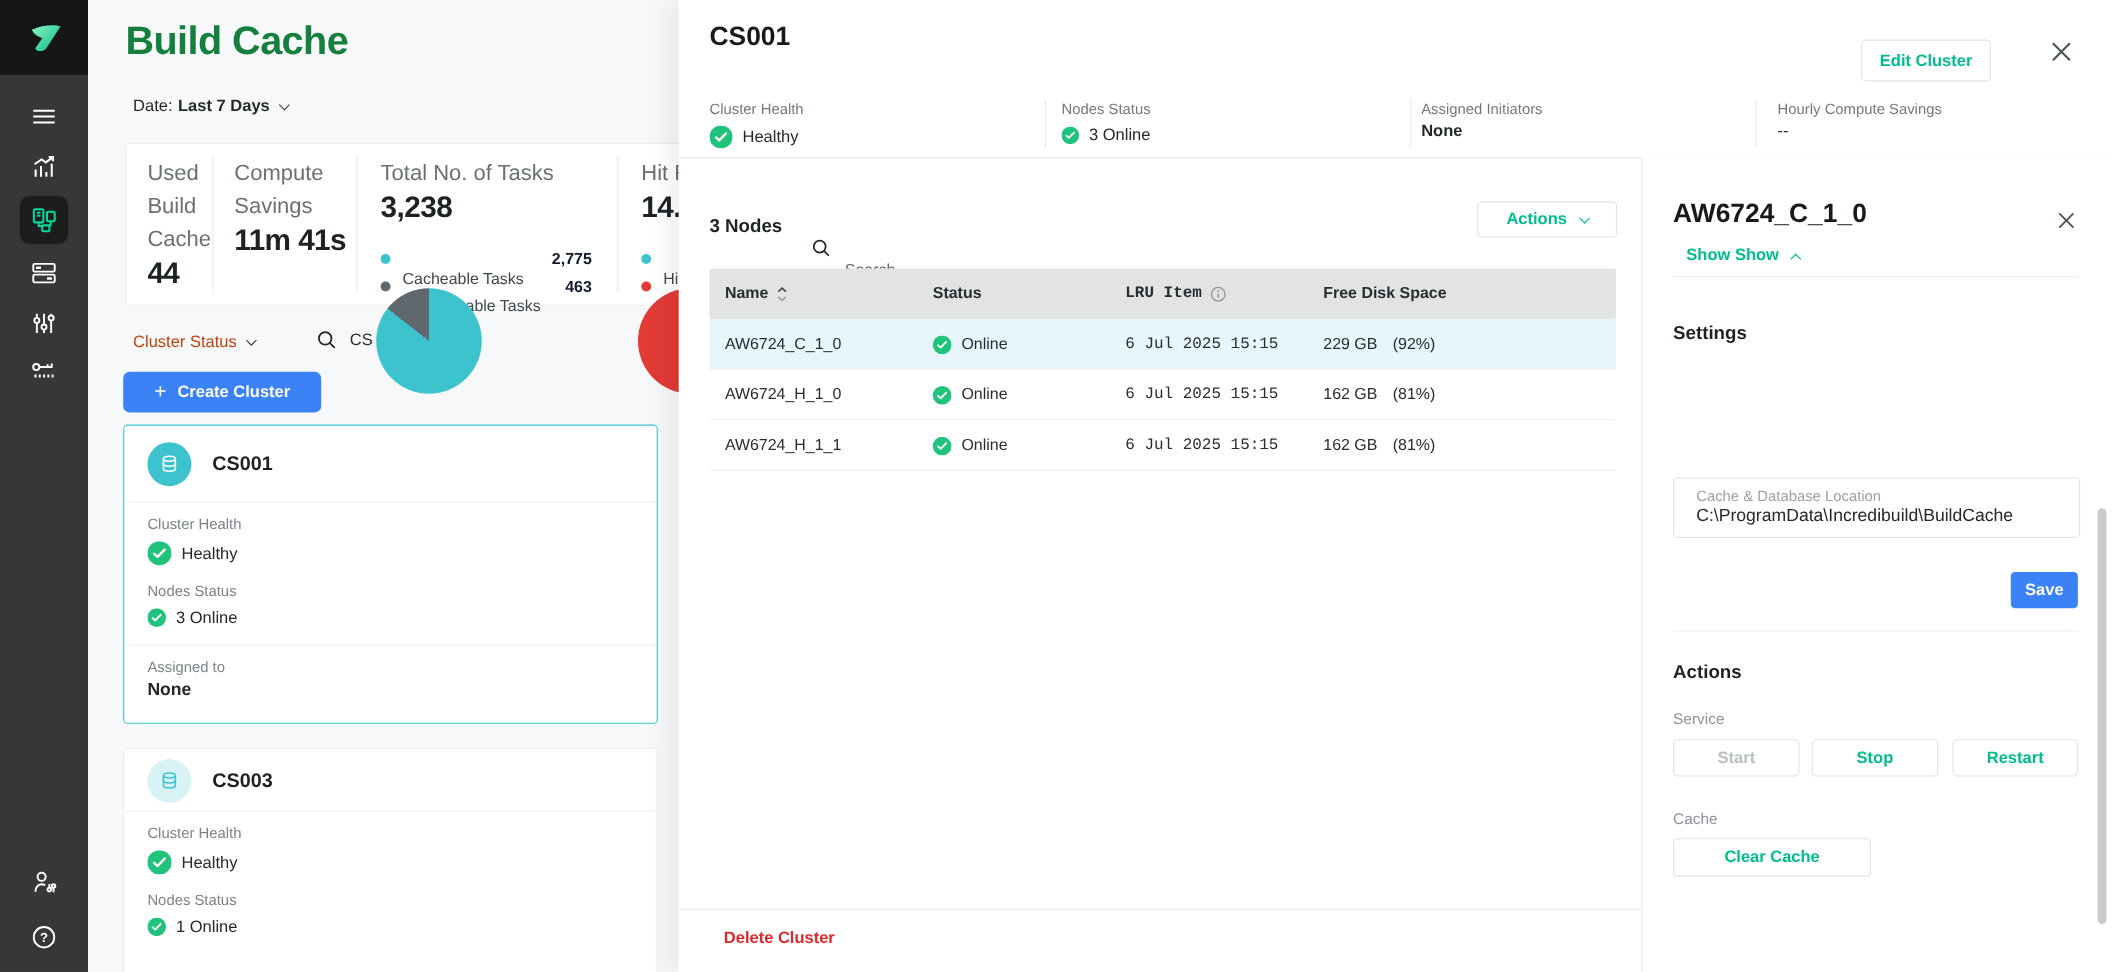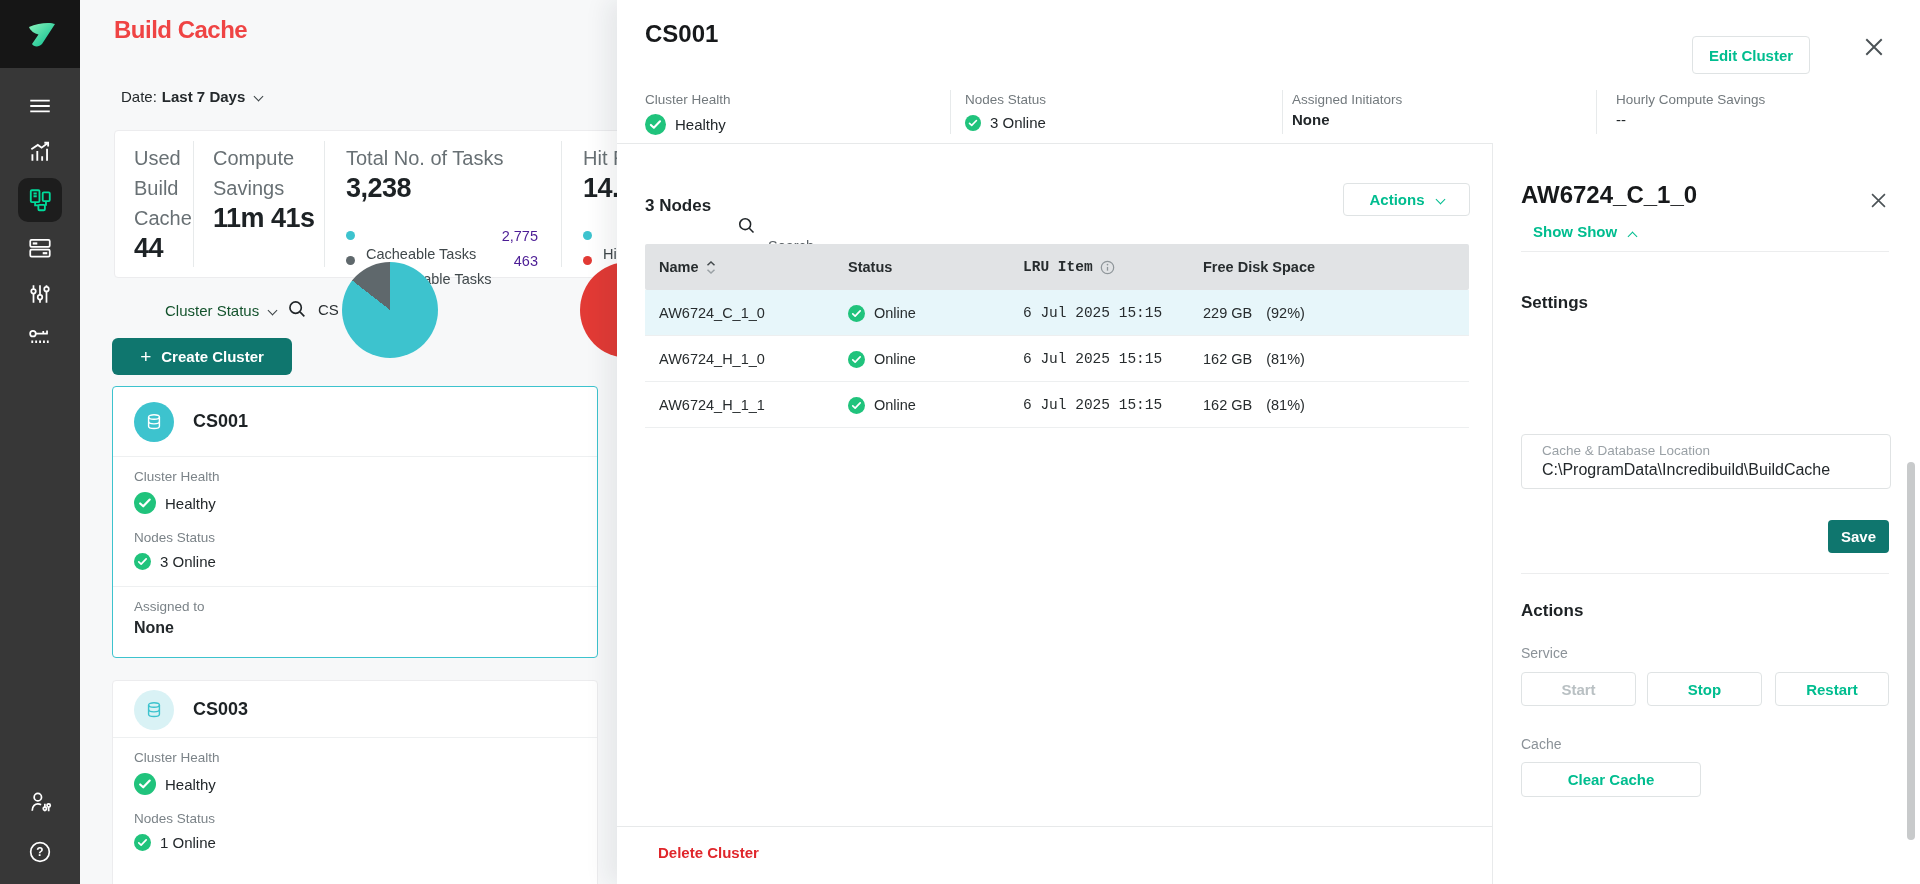--- a/index.html
+++ b/index.html
@@ -7,49 +7,49 @@
   body { position:relative; font-family:"Liberation Sans","DejaVu Sans",sans-serif; background:#f7f8f9; color:#23282b; }
 
   
   .sidebar { position:absolute; left:0; top:0; width:80px; height:884px; background:#373737; z-index:10; }
   .logo-box { width:80px; height:68px; background:#161616; display:flex; align-items:center; justify-content:center; cursor:pointer; }
   .nav-icon { position:absolute; left:50%; transform:translateX(-50%); width:44px; height:44px; display:flex; align-items:center; justify-content:center; color:#fff; cursor:pointer; border-radius:10px; }
   .nav-icon.active { background:#1d1d1d; color:#00dc9b; }
 
   
   .left-panel { position:absolute; left:80px; top:0; right:0; bottom:0; background:#f7f8f9; }
-  .page-title { position:absolute; left:34px; top:16px; font-size:24px; font-weight:700; color:#ef4444; letter-spacing:-.5px; }
+  .page-title { position:absolute; left:34px; top:16px; font-size:36px; font-weight:700; color:#15803d; letter-spacing:-.5px; }
   .date-row { position:absolute; left:41px; top:88px; font-size:15px; color:#24292c; cursor:pointer; }
   .date-row b { margin-left:5px; }
   .chev { display:inline-block; width:7px; height:7px; border-right:1.7px solid currentColor; border-bottom:1.7px solid currentColor; transform:rotate(45deg); }
   .date-row .chev { margin-left:10px; vertical-align:2px; color:#3b4245; }
 
   .stats-card { position:absolute; left:34px; top:130px; width:592px; height:148px; background:#fff; border:1px solid #ececee; border-radius:4px; }
   .vdiv { position:absolute; top:10px; bottom:10px; width:1px; background:#e7eaeb; }
   .stat-label { font-size:20px; color:#687074; line-height:1.5; }
   .stat-value { font-size:27px; font-weight:700; color:#1d2225; letter-spacing:-.5px; }
   .col1 { position:absolute; left:19px; top:12px; width:62px; }
   .col2 { position:absolute; left:98px; top:12px; width:104px; }
   .col3 { position:absolute; left:231px; top:12px; width:200px; }
   .col4 { position:absolute; left:468px; top:12px; width:160px; }
   .legend { position:absolute; top:80px; left:0; width:192px; }
   .legend-row { display:flex; align-items:center; height:25px; font-size:14.5px; }
   .dot { width:9px; height:9px; border-radius:50%; margin-right:11px; flex:none; }
   .legend-row .ll { color:#40484b; flex:1;margin-top:36px; }
-  .legend-row .lv { color:#4c1d95; }
+  .legend-row .lv { color:#0f172a;font-weight:bold; }
 
   .pie { position:absolute; width:96px; height:96px; border-radius:50%; z-index:2; }
   .pie1 { left:262px; top:262px; background:conic-gradient(#3dc3ce 0 308deg, #5f686c 308deg 360deg); }
   .pie2 { left:500px; top:262px; background:conic-gradient(#3dc3ce 0 52deg, #e23a35 52deg 360deg); }
 
-  .cluster-filter { position:absolute; left:41px; top:302px; font-size:15px; color:#14532d; cursor:pointer;margin-left:44px; }
+  .cluster-filter { position:absolute; left:41px; top:302px; font-size:15px; color:#c2410c; cursor:pointer; }
   .cluster-filter .chev { margin-left:10px; vertical-align:2px; color:#3b4245; }
   .searchbox { position:absolute; left:206px; top:298px; display:flex; align-items:center; }
   .searchbox input { border:none; outline:none; background:transparent; font-size:15px; color:#2a2f32; width:110px; margin-left:10px; font-family:inherit; }
-  .btn-primary { background:#0f766e; color:#fff; border:none; border-radius:6px; font-weight:700; font-family:inherit; cursor:pointer; }
+  .btn-primary { background:#3b82f6; color:#fff; border:none; border-radius:6px; font-weight:700; font-family:inherit; cursor:pointer; }
   .create { position:absolute; left:32px; top:338px; width:180px; height:37px; font-size:15px; }
   .create .plus { font-size:19px; font-weight:400; margin-right:10px; vertical-align:-1px; }
 
   .cluster-card { position:absolute; left:32px; width:486px; background:#fff; border:1px solid #ececee; border-radius:4px; cursor:pointer; }
   .cluster-card.selected { border:1.5px solid #3dc3ce; }
   .cc-head { position:relative; height:70px; border-bottom:1px solid #eef0f1; }
   .cc-icon { position:absolute; left:21px; top:15px; width:40px; height:40px; border-radius:50%; display:flex; align-items:center; justify-content:center; }
   .cc-icon.solid { background:#3dc3ce; color:#fff; }
   .cc-icon.pale  { background:#d9f2f5; color:#3dc3ce; }
   .cc-name { position:absolute; left:80px; top:24px; font-size:18px; font-weight:700; color:#1d2225; }

